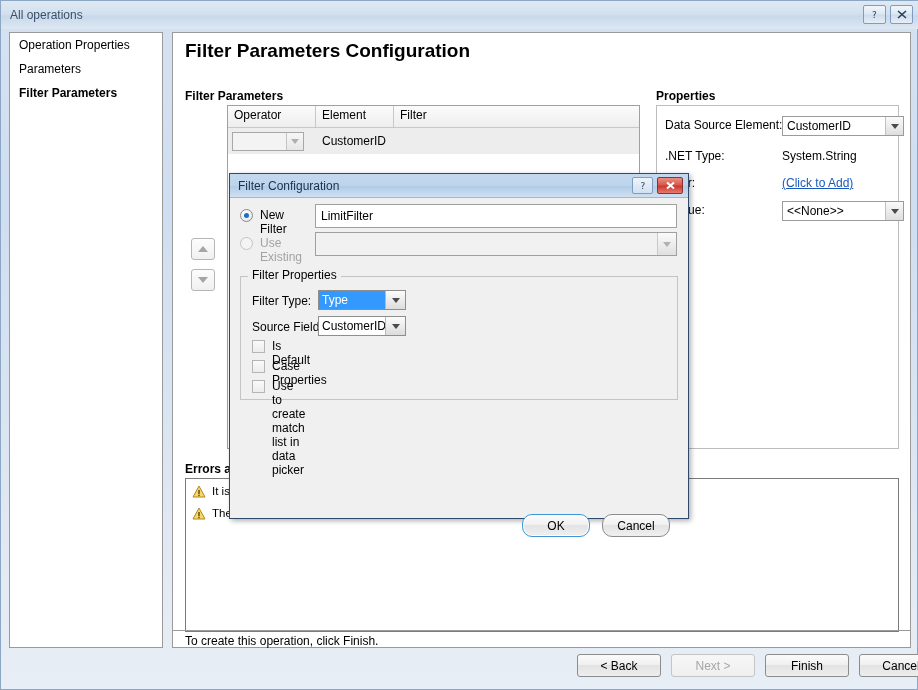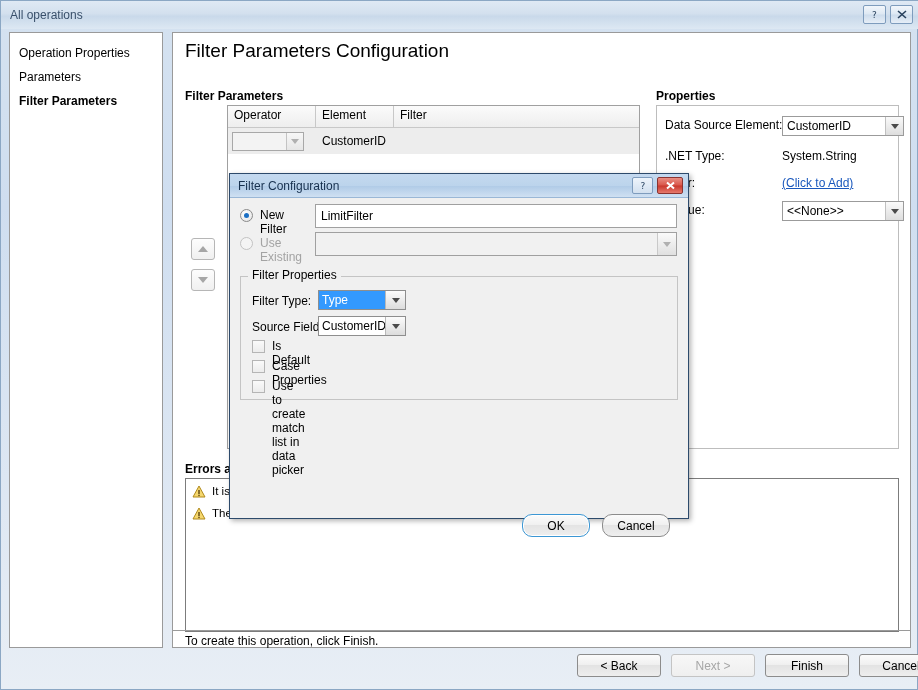--- a/index.html
+++ b/index.html
@@ -74,37 +74,38 @@
     border: 1px solid #9a9a9a;
     box-sizing: border-box;
   }
   .side-item {
     padding: 4px 0 4px 9px;
     font-size: 12px;
     color: #000;
     cursor: pointer;
     line-height: 16px;
   }
-  .side-item.first { margin-top: 8px; }
+  .side-item.first { }
   .side-item.active { font-weight: bold; }
 
   .mainpanel {
     position: absolute;
     left: 163px; top: 0;
     width: 739px; height: 616px;
     background: #ffffff;
     border: 1px solid #9a9a9a;
     box-sizing: border-box;
   }
 
   .page-title {
     position: absolute;
     left: 12px; top: 7px;
     font-size: 19px;
     color: #000;
+    font-weight: bold;
   }
   .page-sub {
     position: absolute;
     left: 12px; top: 33px;
     font-size: 11.5px;
     color: #000;
   }
 
   .sec-label {
     position: absolute;

